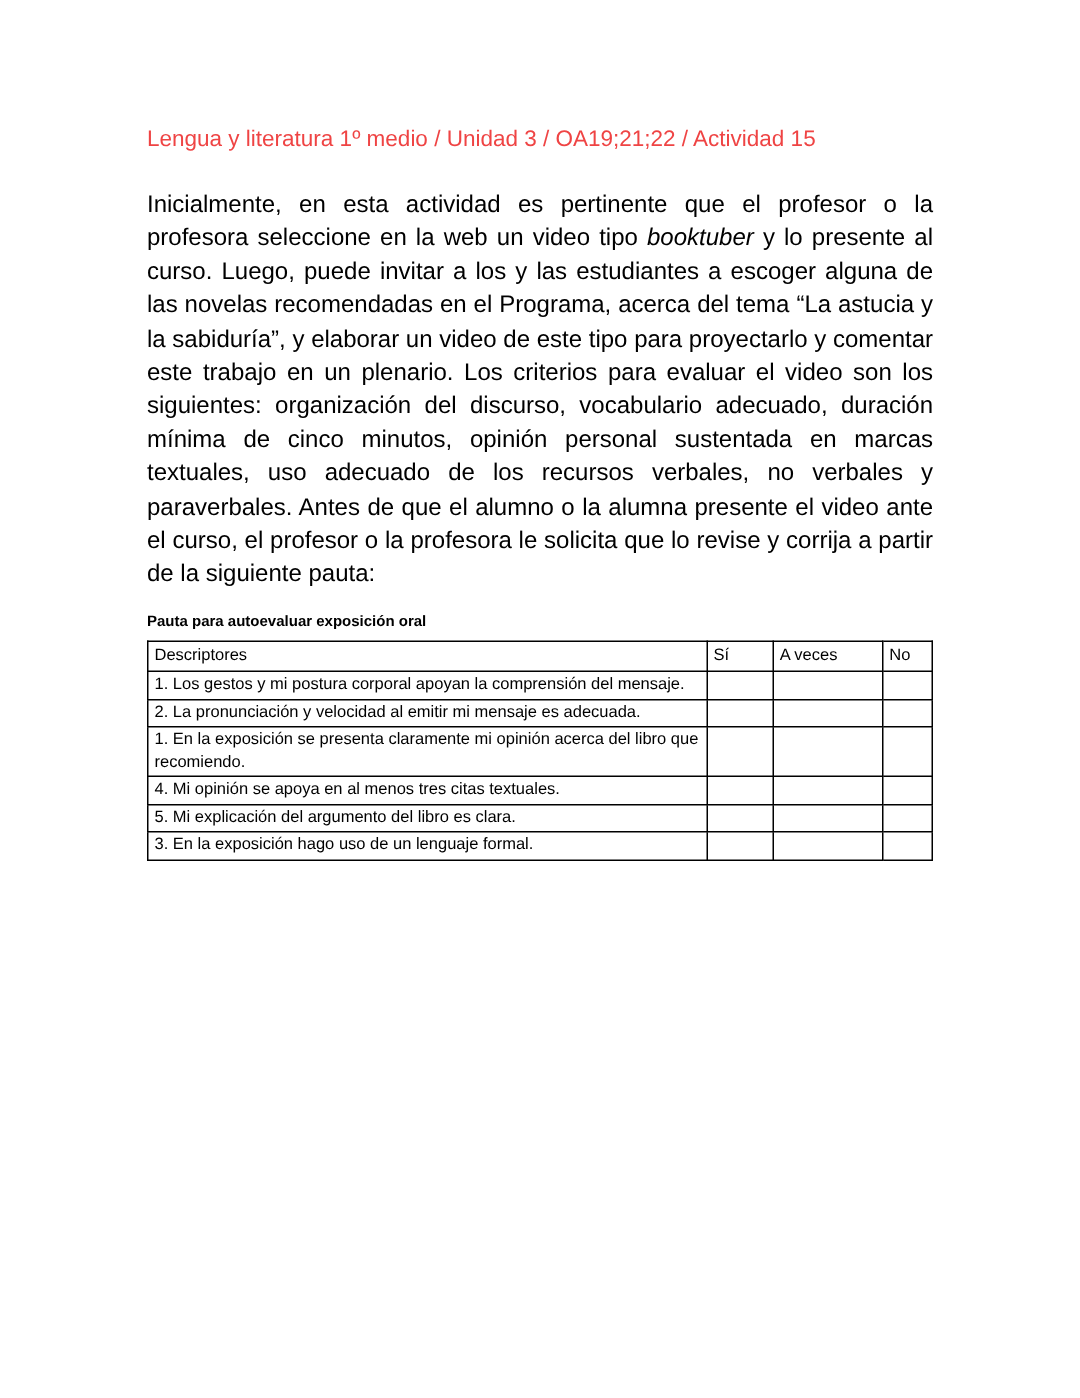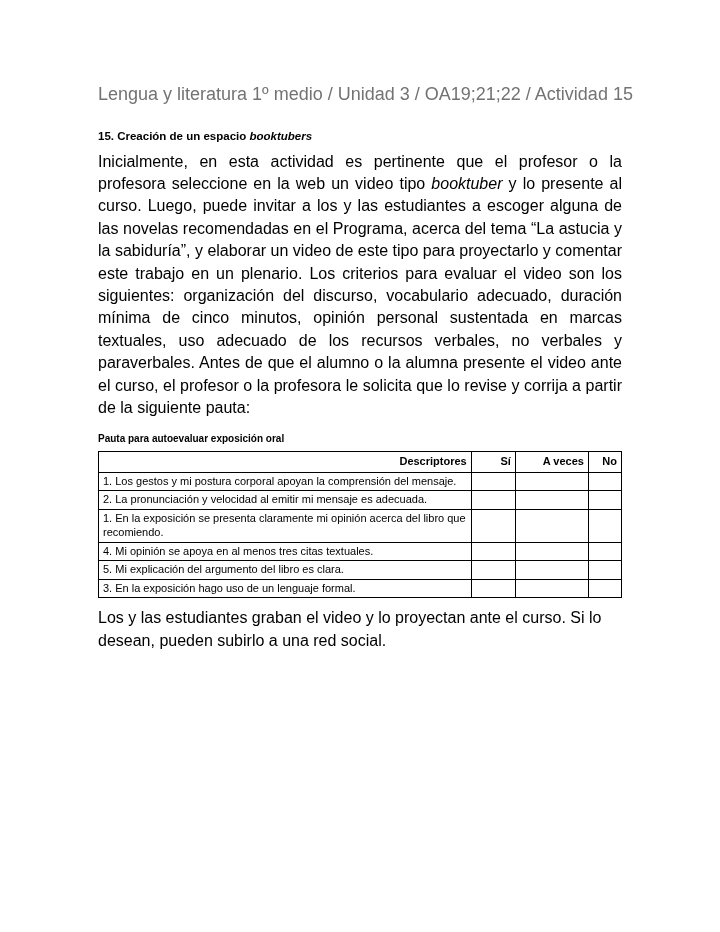--- a/index.html
+++ b/index.html
@@ -10,22 +10,22 @@
     background: #ffffff;
     color: #000000;
     font-family: "Liberation Sans", "DejaVu Sans", sans-serif;
   }
   .content {
     width: 524px;
     margin-left: 98px;
     padding-top: 84px;
   }
   .breadcrumb {
-    color: #737373;
-    font-size: 18px;
+    color: #ef4444;
+    font-size: 15px;
     line-height: 1.2;
     margin: 0 0 24px 0;
     white-space: nowrap;
   }
   .section-title {
     font-size: 11.5px;
     font-weight: bold;
     margin: 0 0 9px 0;
   }
   .section-title .it { font-style: italic; }
@@ -49,42 +49,40 @@
   }
   table.rubric th,
   table.rubric td {
     border: 1px solid #000000;
     padding: 1px 4px 2px 4px;
     vertical-align: top;
     text-align: left;
     line-height: 1.32;
   }
   table.rubric th {
-    font-weight: bold;
+    font-weight: normal;
     padding-top: 2px;
     padding-bottom: 3px;
-    text-align: right;
   }
   .col-desc   { width: 372px; }
   .col-si     { width: 44px; }
   .col-aveces { width: 73px; }
   .col-no     { width: 33px; }
   .closing {
     margin-top: 9px;
     text-align: left;
   }
 </style>
 </head>
 <body>
 
 <div class="content">
 
   <div class="breadcrumb">Lengua y literatura 1º medio / Unidad 3 / OA19;21;22 / Actividad 15</div>
 
-  <h2 class="section-title"><span>15. Creación de un espacio </span><span class="it">booktubers</span></h2>
 
   <p class="body-text"><span>Inicialmente, en esta actividad es pertinente que el profesor o la profesora seleccione en la web un video tipo </span><span class="it">booktuber</span><span> y lo presente al curso. Luego, puede invitar a los y las estudiantes a escoger alguna de las novelas recomendadas en el Programa, acerca del tema “La astucia y la sabiduría”, y elaborar un video de este tipo para proyectarlo y comentar este trabajo en un plenario. Los criterios para evaluar el video son los siguientes: organización del discurso, vocabulario adecuado, duración mínima de cinco minutos, opinión personal sustentada en marcas textuales, uso adecuado de los recursos verbales, no verbales y paraverbales. Antes de que el alumno o la alumna presente el video ante el curso, el profesor o la profesora le solicita que lo revise y corrija a partir de la siguiente pauta:</span></p>
 
   <h3 class="table-title">Pauta para autoevaluar exposición oral</h3>
 
   <table class="rubric">
     <colgroup>
       <col class="col-desc">
       <col class="col-si">
       <col class="col-aveces">
@@ -131,15 +129,14 @@
       </tr>
       <tr>
         <td>3. En la exposición hago uso de un lenguaje formal.</td>
         <td></td>
         <td></td>
         <td></td>
       </tr>
     </tbody>
   </table>
 
-  <p class="body-text closing">Los y las estudiantes graban el video y lo proyectan ante el curso. Si lo desean, pueden subirlo a una red social.</p>
 
 </div>
 
 </body></html>

